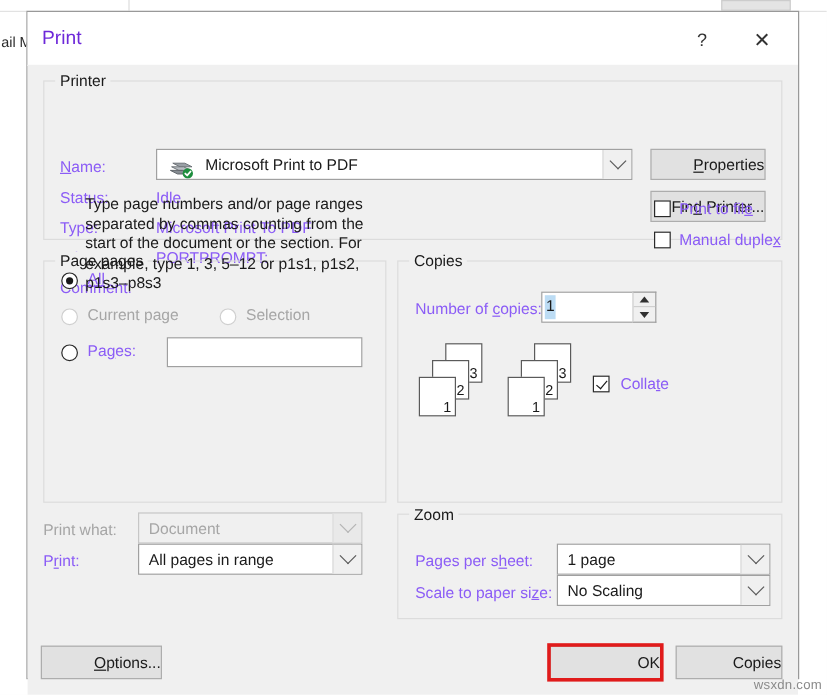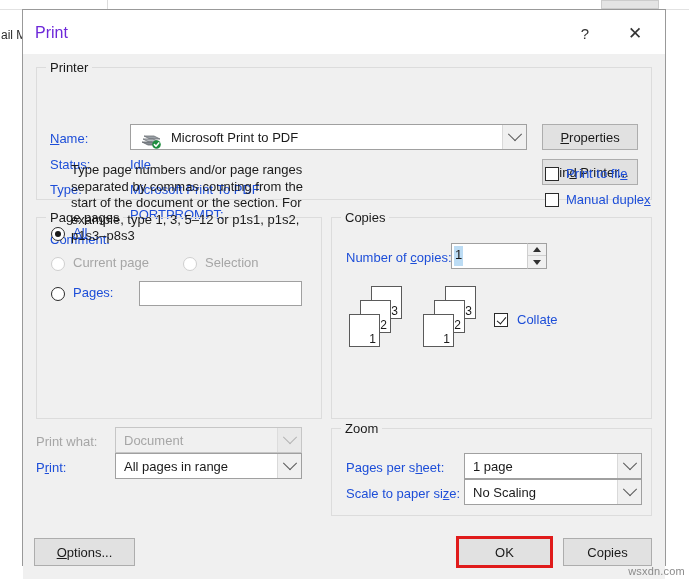--- a/index.html
+++ b/index.html
@@ -113,21 +113,21 @@
 
   #group-printer { left: 13px; top: 13px; width: 616px; height: 133px; }
   #group-pagerange { left: 13px; top: 163px; width: 286px; height: 202px; }
   #group-copies { left: 308px; top: 163px; width: 321px; height: 202px; }
   #group-zoom { left: 308px; top: 374px; width: 321px; height: 88px; }
 
   
   .lbl {
     position: absolute;
     font-size: 13px;
-    color: #1d4ed8;
+    color: #8b5cf6;
     white-space: nowrap;
   }
   .lbl.dim { color: #a6a6a6; }
 
   .u { text-decoration: underline; }
 
   .combo {
     position: absolute;
     box-sizing: border-box;
     background: #ffffff;
@@ -168,21 +168,21 @@
   }
   .combo.disabled .chev { border-color: #b4b4b4; }
 
   .btn {
     position: absolute;
     box-sizing: border-box;
     background: #e1e1e1;
     border: 1px solid #adadad;
     display: flex;
     align-items: center;
-    justify-content: center;
+    justify-content: flex-end;
     font-size: 13px;
     color: #1a1a1a;
   }
 
   .textbox {
     position: absolute;
     box-sizing: border-box;
     background: #ffffff;
     border: 1px solid #a0a0a0;
   }

